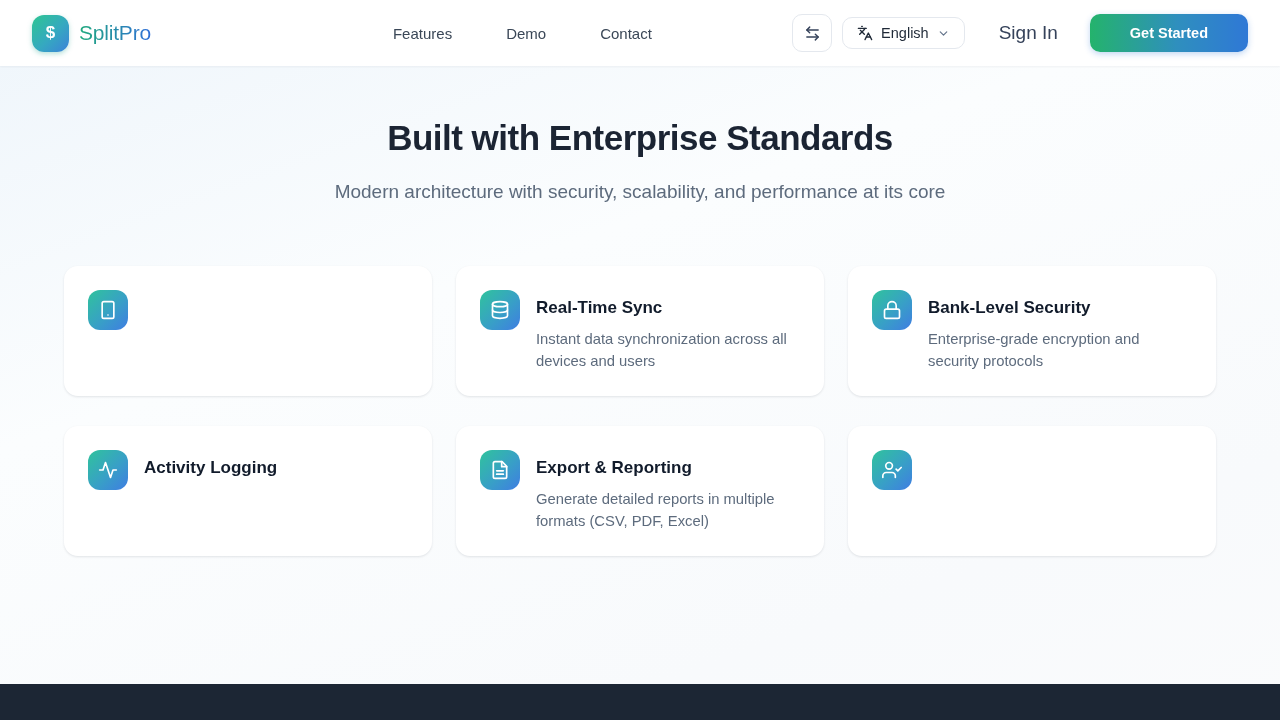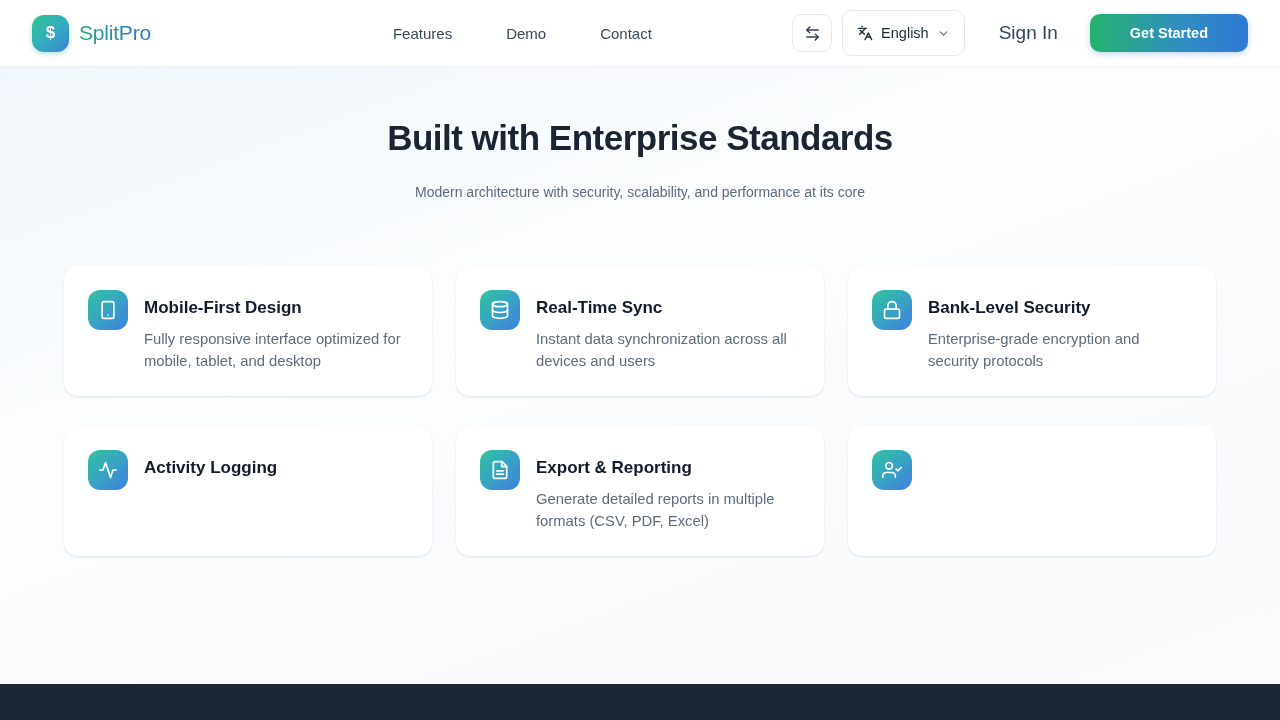--- a/index.html
+++ b/index.html
@@ -29,39 +29,39 @@
     -webkit-background-clip:text; background-clip:text; color:transparent;text-align:center;
   }
   .nav { display:flex; gap:54px; margin-left:242px; }
   .nav a { text-decoration:none; color:#3a4757; font-size:15px; cursor:pointer; }
   .actions { margin-left:auto; display:flex; align-items:center; }
   .icon-btn {
     width:40px; height:38px; border:1px solid #e4e8ee; border-radius:10px;
     background:#fff; display:flex; align-items:center; justify-content:center; cursor:pointer;
   }
   .lang-btn {
-    margin-left:10px; height:46px; border:1px solid #e4e8ee; border-radius:10px;
+    margin-left:10px; height:32px; border:1px solid #e4e8ee; border-radius:10px;
     background:#fff; display:flex; align-items:center; gap:8px; padding:0 14px; cursor:pointer;
   }
   .lang-btn .lbl { font-size:14.5px; color:#1f2937; }
   .signin { margin-left:34px; font-size:19px; color:#35425a; text-decoration:none; cursor:pointer; }
   .cta-btn {
     margin-left:32px; border:none; cursor:pointer;
     padding:11px 40px; border-radius:10px; color:#fff; font-size:14.5px; font-weight:600;
     font-family:"Liberation Sans", sans-serif;
     background:linear-gradient(90deg,#24b36c 0%,#2f8fbe 55%,#2f78d6 100%);
     box-shadow:0 2px 6px rgba(47,120,214,.3);
   }
   
   .hero { text-align:center; padding-top:52px; }
   .hero h1 {
     font-size:35px; font-weight:800; letter-spacing:-0.5px; color:#1b2433;
   }
   .hero p {
-    margin:20px auto 16px; width:660px; font-size:14px; line-height:28px; color:#5d6b7d;
+    margin:20px auto 16px; width:660px; font-size:19px; line-height:28px; color:#5d6b7d;
   }
   
   .grid {
     margin:60px 64px 0; display:grid;
     grid-template-columns:repeat(3,1fr); column-gap:24px; row-gap:30px;
   }
   .card {
     background:#ffffff; border-radius:14px; padding:24px; min-height:120px;
     box-shadow:0 1px 3px rgba(16,24,40,.07), 0 1px 2px rgba(16,24,40,.04);
     display:flex; gap:16px; align-items:flex-start;
@@ -139,24 +139,20 @@
 
 <section class="grid">
 
   <div class="card">
     <div class="tile">
       <svg width="20" height="20" viewBox="0 0 24 24" fill="none" stroke="#ffffff" stroke-width="2" stroke-linecap="round" stroke-linejoin="round">
         <rect x="5" y="2" width="14" height="20" rx="2"></rect>
           <path d="M12 18h.01"></path>
       </svg>
     </div>
-    <div>
-      <h3>Mobile-First Design</h3>
-      <p>Fully responsive interface optimized for mobile, tablet, and desktop</p>
-    </div>
   </div>
 
   <div class="card">
     <div class="tile">
       <svg width="20" height="20" viewBox="0 0 24 24" fill="none" stroke="#ffffff" stroke-width="2" stroke-linecap="round" stroke-linejoin="round">
         <ellipse cx="12" cy="5" rx="9" ry="3"></ellipse>
         <path d="M3 5v14a9 3 0 0 0 18 0V5"></path>
         <path d="M3 12a9 3 0 0 0 18 0"></path>
       </svg>
     </div>

